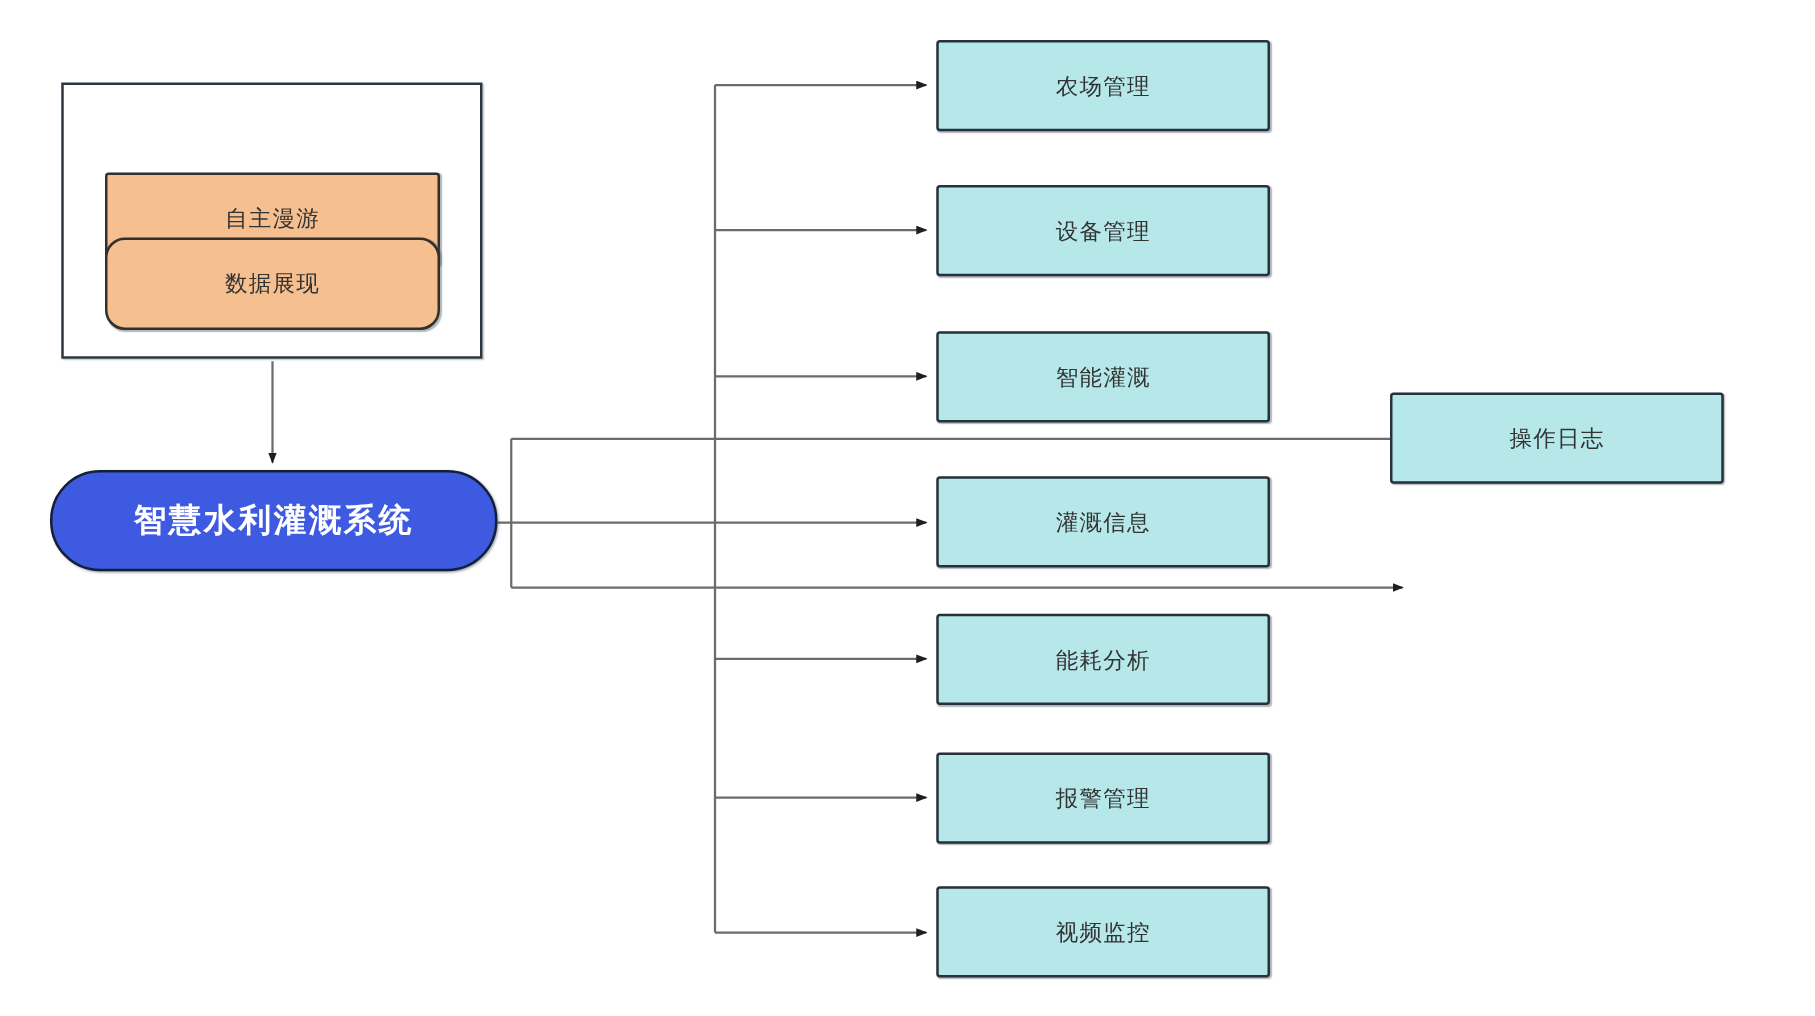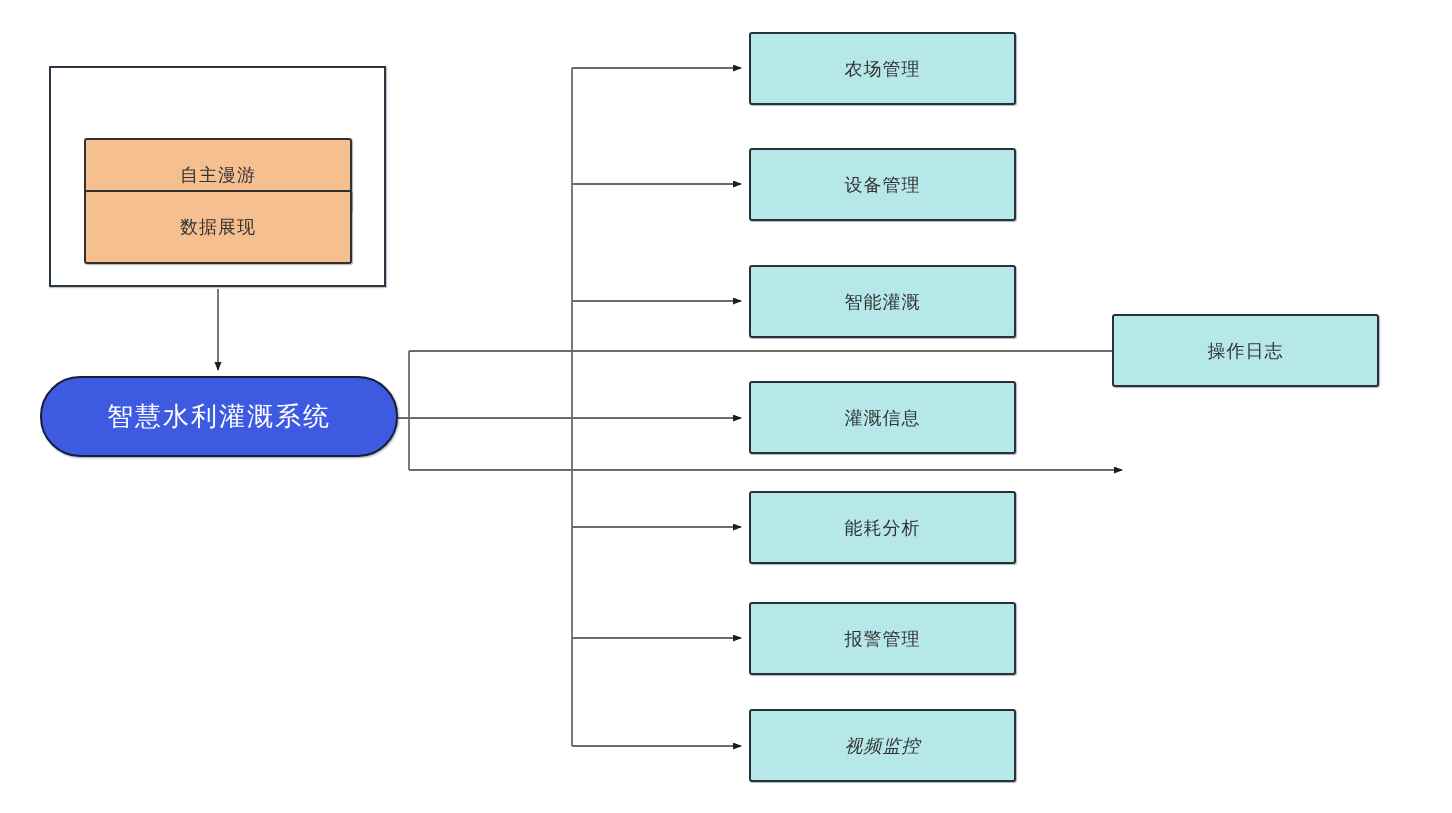--- a/index.html
+++ b/index.html
@@ -52,21 +52,21 @@
     box-shadow: 1px 1px 1px rgba(80,90,100,0.45);
   }
   .root-pill {
     left: 40px; top: 376px;
     width: 358px; height: 81px;
     background: #3e5ae1;
     border: 2px solid #141f38;
     border-radius: 40px;
     color: #ffffff;
     font-size: 26px;
-    font-weight: normal;
+    font-weight: bold;
     letter-spacing: 2px;
     box-shadow: 1px 1px 2px rgba(60,70,90,0.5);
   }
   .node-label { pointer-events: none; }
 </style>
 </head>
 <body>
 
 <div class="canvas">
 
@@ -96,21 +96,21 @@
       <path d="M572,527 L741,527" marker-end="url(#arrow)"></path>
       <path d="M572,638 L741,638" marker-end="url(#arrow)"></path>
       <path d="M572,746 L741,746" marker-end="url(#arrow)"></path>
     </g>
   </svg>
 
   <div class="panel-container">
     <div class="node panel-item" style="position:absolute; left:33px; top:34px;margin-top:36px;">
       <span class="node-label">自主漫游</span>
     </div>
-    <div class="node panel-item" style="position:absolute; left:33px; top:122px;">
+    <div class="node panel-item" style="position:absolute; left:33px; top:122px;border-radius:16px;">
       <span class="node-label">数据展现</span>
     </div>
   </div>
 
   <div class="node root-pill">
     <span class="node-label">智慧水利灌溉系统</span>
   </div>
 
   <div class="node module" style="left:749px; top:32px;">
     <span class="node-label">农场管理</span>
@@ -123,21 +123,21 @@
   </div>
   <div class="node module" style="left:749px; top:381px;align-items:center;">
     <span class="node-label">灌溉信息</span>
   </div>
   <div class="node module" style="left:749px; top:602px;">
     <span class="node-label">报警管理</span>
   </div>
   <div class="node module" style="left:749px; top:491px;">
     <span class="node-label">能耗分析</span>
   </div>
-  <div class="node module" style="left:749px; top:709px;font-style:italic;">
+  <div class="node module" style="left:749px; top:709px;">
     <span class="node-label">视频监控</span>
   </div>
 
   <div class="node module" style="left:1112px; top:314px;">
     <span class="node-label">操作日志</span>
   </div>
 
 </div>
 
 </body></html>

